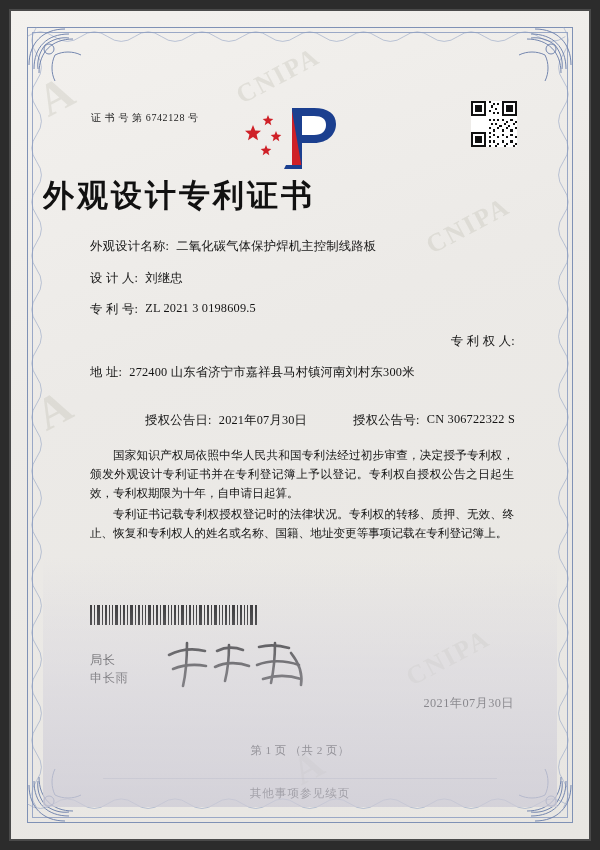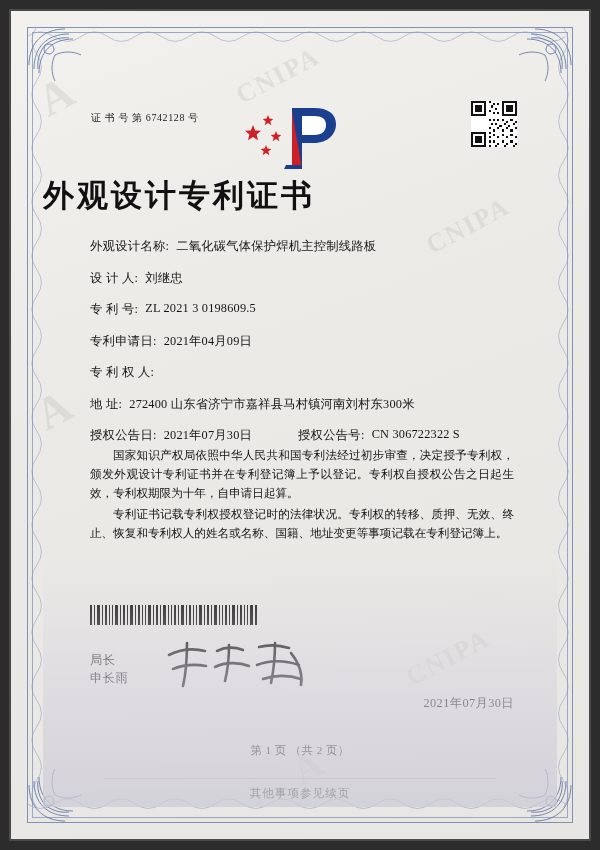--- a/index.html
+++ b/index.html
@@ -132,34 +132,36 @@
     right: 42px;
     top: 195px;
   }
   .field-row {
     display: flex;
     align-items: flex-start;
     margin-bottom: 14.5px;
     font-family: "Liberation Serif", "DejaVu Serif", serif;
     font-size: 12.3px;
     color: #141414;
+    justify-content: flex-end;
   }
   .field-label {
     flex: 0 0 auto;
     white-space: nowrap;
     letter-spacing: 0.3px;
   }
   .field-value {
     flex: 1 1 auto;
     padding-left: 7px;
     letter-spacing: 0.2px;
   }
   .field-row.dual .half {
     display: flex;
     flex: 0 0 auto;
+    margin-top: 16px;
   }
   .field-row.dual .half.second {
     margin-left: 46px;
   }
   .field-row.dual .half .field-value {
     padding-left: 7px;
     white-space: nowrap;
   }
 
   
@@ -425,24 +427,20 @@
         </div>
         <div class="field-row">
           <span class="field-label">设  计  人:</span>
           <span class="field-value">刘继忠</span>
         </div>
         <div class="field-row">
           <span class="field-label">专  利  号:</span>
           <span class="field-value">ZL 2021 3 0198609.5</span>
         </div>
         <div class="field-row">
-          <span class="field-label">专利申请日:</span>
-          <span class="field-value">2021年04月09日</span>
-        </div>
-        <div class="field-row">
           <span class="field-label">专 利 权 人:</span>
         </div>
         <div class="field-row">
           <span class="field-label">地      址:</span>
           <span class="field-value">272400 山东省济宁市嘉祥县马村镇河南刘村东300米</span>
         </div>
         <div class="field-row dual">
           <span class="half">
             <span class="field-label">授权公告日:</span>
             <span class="field-value">2021年07月30日</span>

